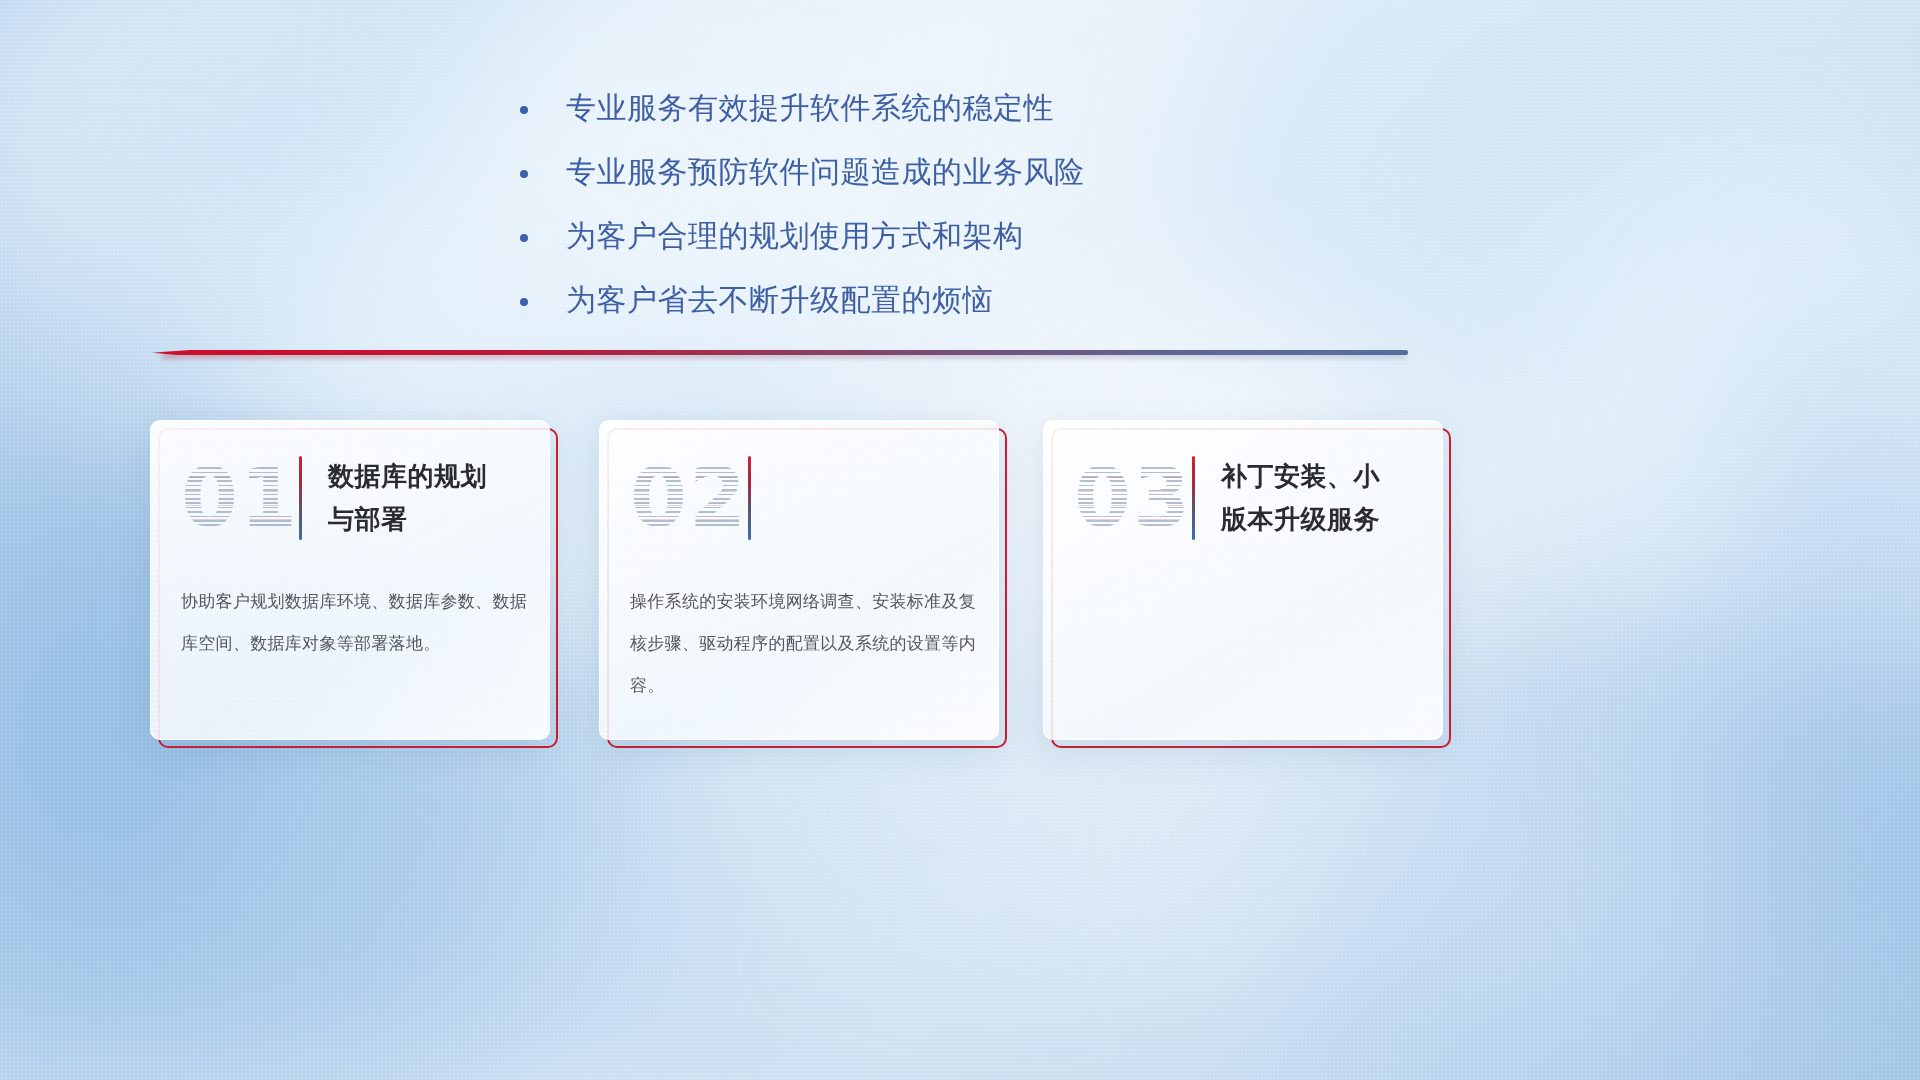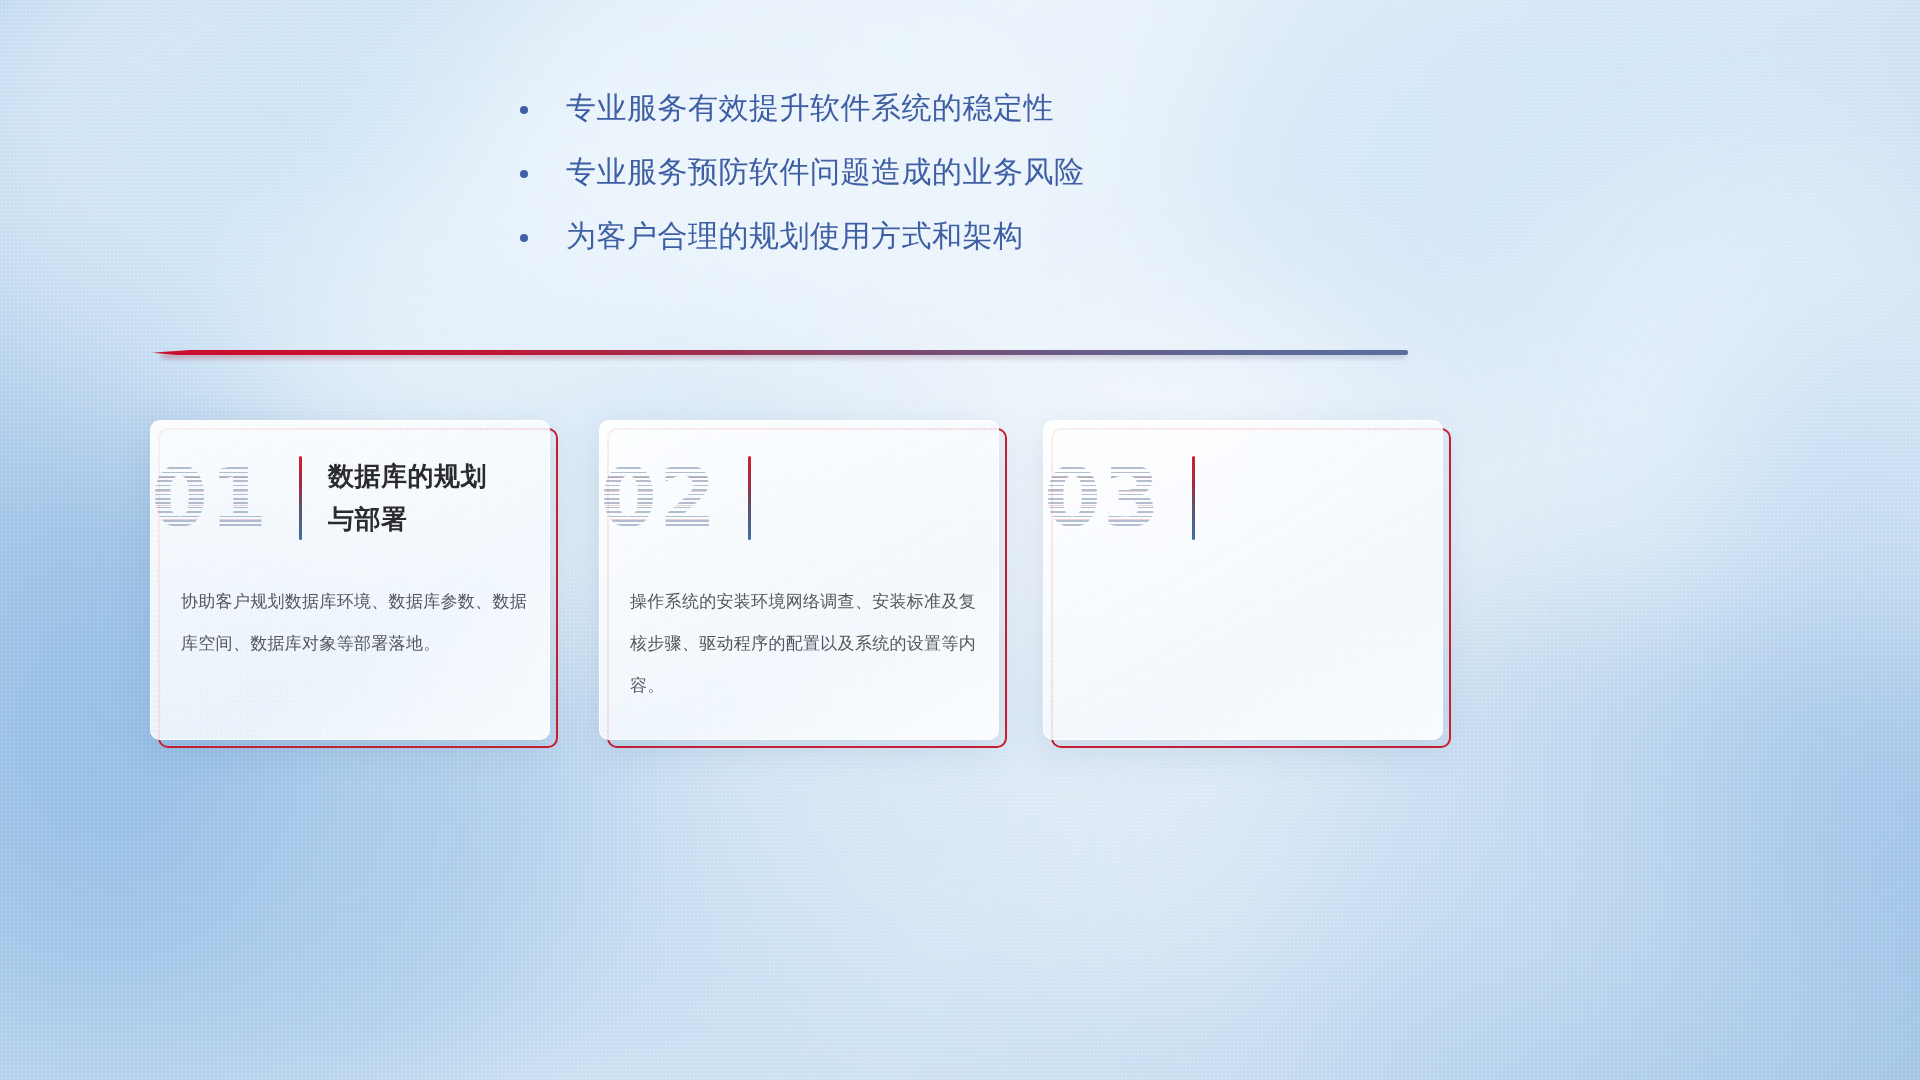--- a/index.html
+++ b/index.html
@@ -113,21 +113,21 @@
   }
   .card .dots {
     position:absolute; inset:0; pointer-events:none;
     background-image:radial-gradient(rgba(255,255,255,.75) 1px, transparent 1px);
     background-size:5px 5px; opacity:.5;
   }
 
   .card-head { position:absolute; left:0; top:22px; width:100%; height:110px; display:flex; align-items:center; }
 
   .num {
-    width:148px; text-align:left; flex:0 0 auto; position:relative;
+    width:148px; text-align:right; flex:0 0 auto; position:relative;
     font-size:82px; font-weight:700; line-height:100px;
     letter-spacing:2px;
     color:transparent;
     background-image:repeating-linear-gradient(
       0deg,
       rgba(96,118,152,.62) 0px,
       rgba(96,118,152,.62) 1.6px,
       rgba(255,255,255,0) 1.6px,
       rgba(255,255,255,0) 4.4px);
     -webkit-background-clip:text; background-clip:text;
@@ -194,20 +194,24 @@
       <span class="bullet-text">专业服务有效提升软件系统的稳定性</span>
     </div>
     <div class="bullet-row">
       <span class="bullet-dot"></span>
       <span class="bullet-text">专业服务预防软件问题造成的业务风险</span>
     </div>
     <div class="bullet-row">
       <span class="bullet-dot"></span>
       <span class="bullet-text">为客户合理的规划使用方式和架构</span>
     </div>
+    <div class="bullet-row">
+      <span class="bullet-dot"></span>
+      <span class="bullet-text">为客户省去不断升级配置的烦恼</span>
+    </div>
   </div>
 
   <div class="divider">
     <div class="sh"></div>
     <div class="hi"></div>
   </div>
 
   <div class="cards">
 
     <div class="card-wrap cw1">
@@ -238,18 +242,22 @@
       </div>
     </div>
 
     <div class="card-wrap cw3">
       <div class="card-frame"></div>
       <div class="card">
         <div class="dots"></div>
         <div class="card-head">
           <div class="num" data-glyph="03">03</div>
           <div class="vbar"></div>
+          <div class="card-title">
+            <div>补丁安装、小</div>
+            <div>版本升级服务</div>
+          </div>
         </div>
       </div>
     </div>
 
   </div>
 </div>
 
 </body></html>

